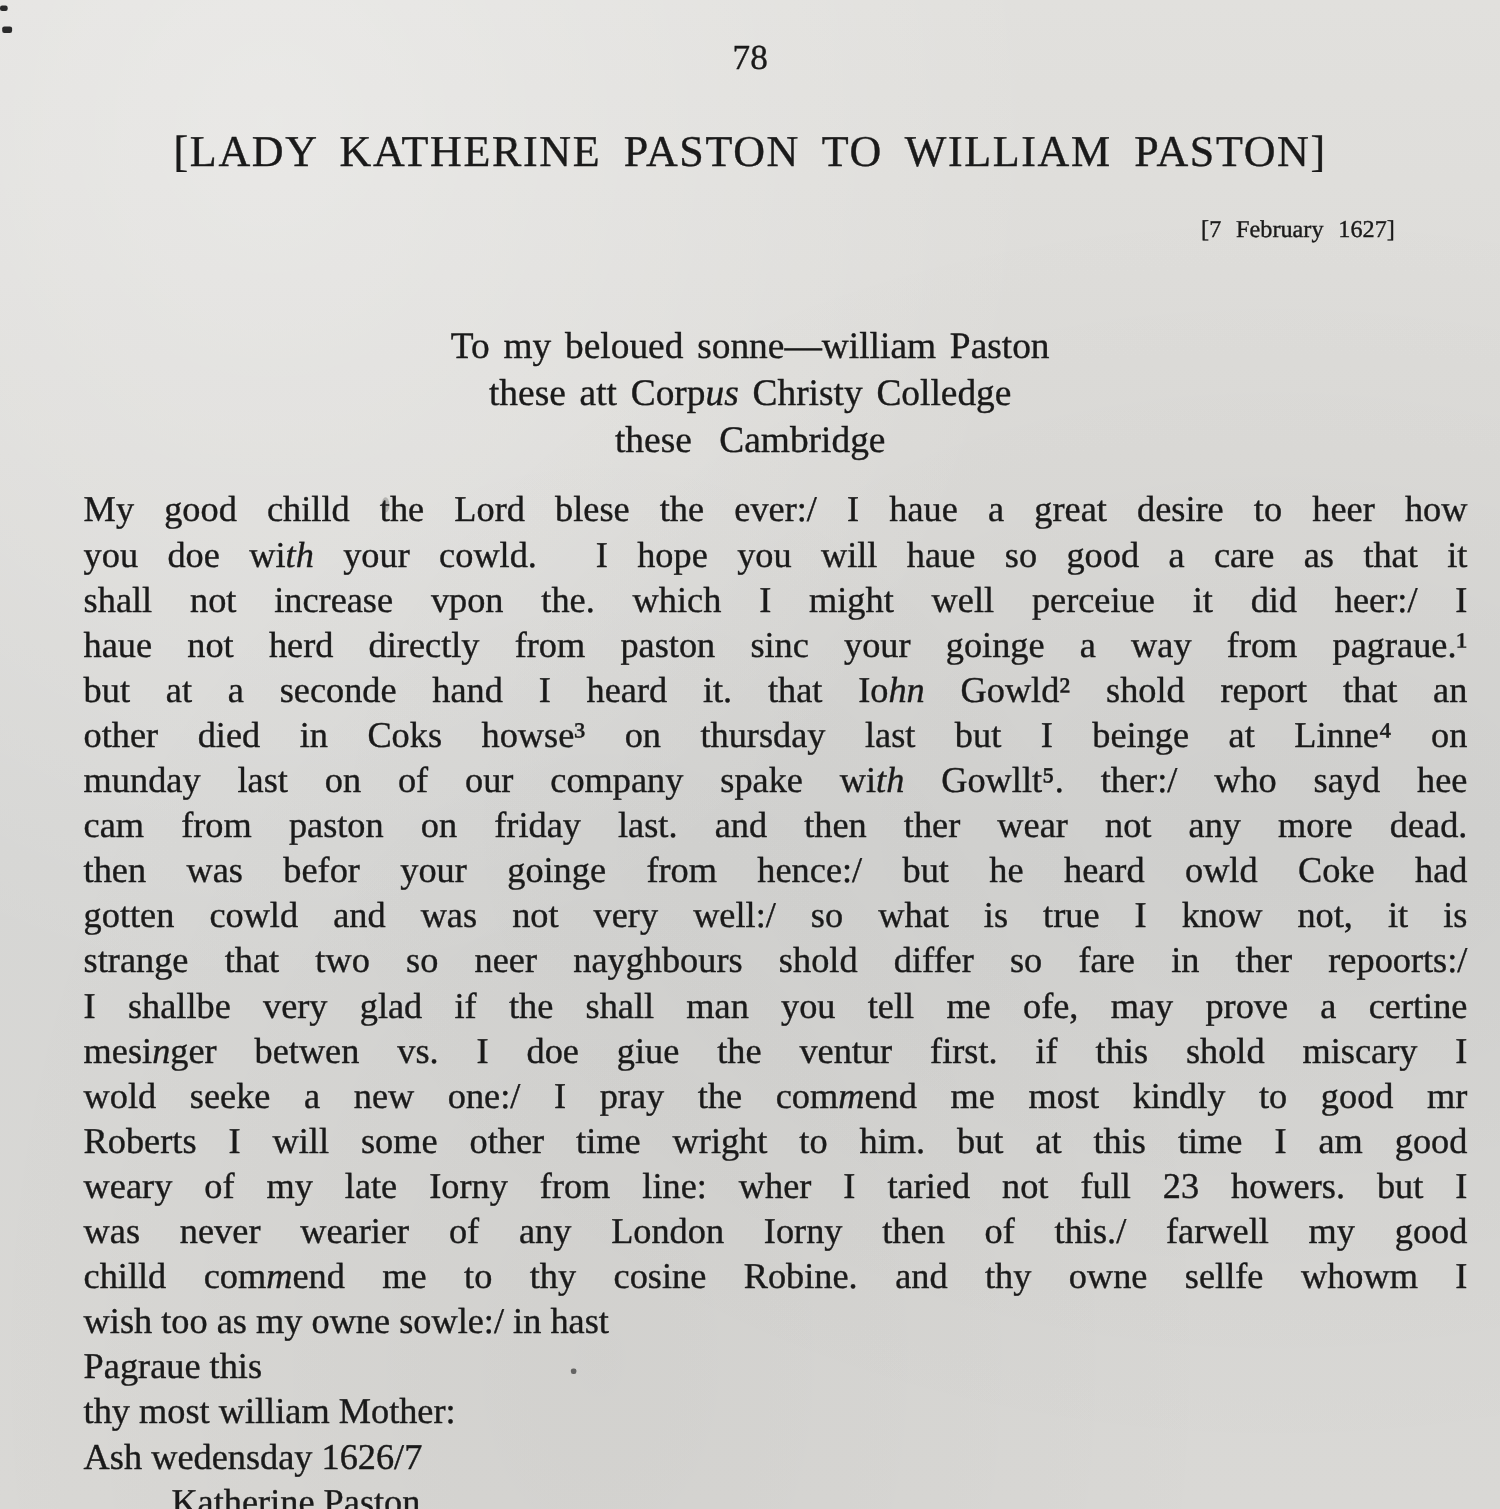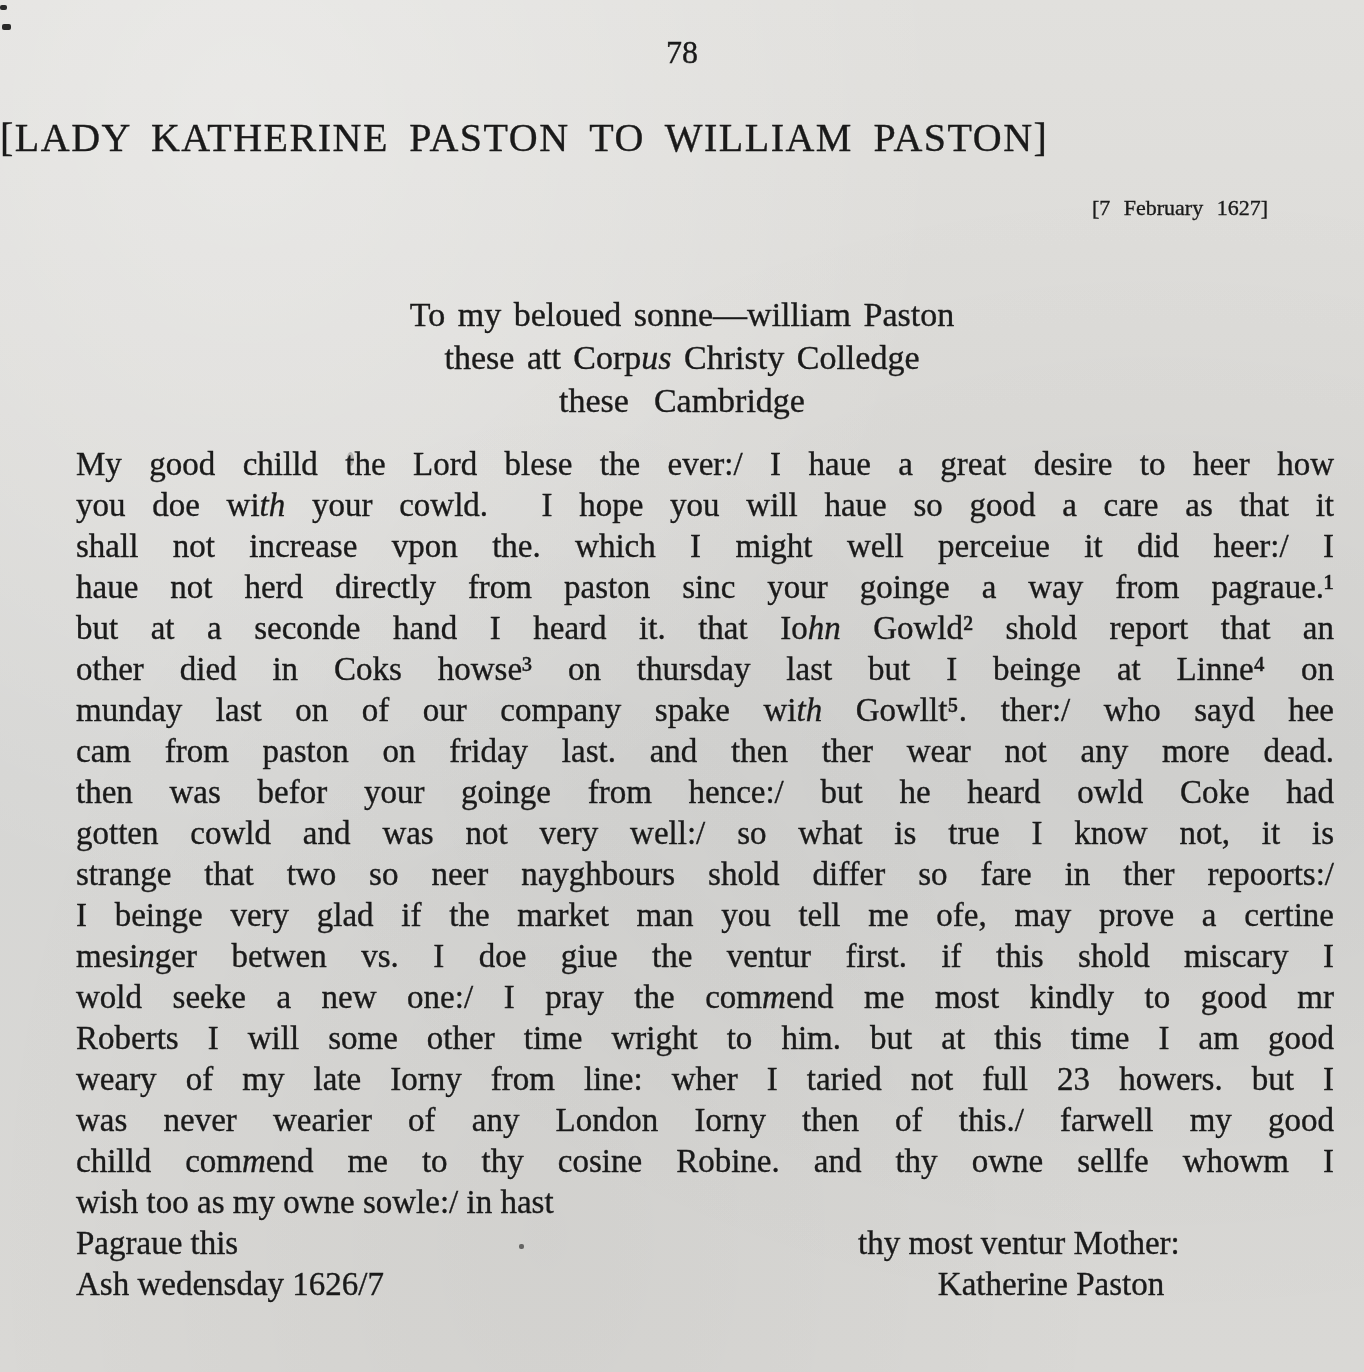--- a/index.html
+++ b/index.html
@@ -20,20 +20,21 @@
     -webkit-text-stroke: 0.35px #1b1b1b;
   }
   .page-number {
     padding-top: 34px;
     text-align: center;
     font-size: 32px;
     line-height: 36px;
   }
   .title {
     margin-top: 44px;
+    text-align: center;
     font-size: 40px;
     line-height: 48px;
     font-weight: normal;
     letter-spacing: 1.5px;
     word-spacing: 9px;
   }
   .date-line {
     margin-top: 26px;
     text-align: right;
     padding-right: 96px;
@@ -61,21 +62,22 @@
     text-justify: inter-word;
     white-space: pre-wrap;
   }
   .jline.last {
     text-align: left;
     text-align-last: left;
   }
   .closing-row {
     display: flex;
     justify-content: space-between;
-    align-items: flex-end;
+    align-items: flex-start;
+    flex-direction: column;
   }
   .closing-right { margin-right: 90px; width: 386px; text-align: left; }
   .closing-right.centered { text-align: center; }
   .speck { position: absolute; background: #2a2a2a; border-radius: 2px; }
   .speck.s1 { left: 0px; top: 5px;  width: 7px;  height: 5px; }
   .speck.s2 { left: 2px; top: 24px; width: 9px;  height: 6px; }
   .speck.s3 { left: 519px; top: 1244px; width: 5px; height: 5px; opacity: .65; }
   .speck.s4 { left: 347px; top: 452px; width: 7px; height: 14px; opacity: .25; border-radius: 50%; }
   i { font-style: italic; }
 </style>
@@ -106,32 +108,32 @@
     <div class="jline">you doe wi<i>th</i> your cowld.&nbsp; I hope you will haue so good a care as that it</div>
     <div class="jline">shall not increase vpon the. which I might well perceiue it did heer:/ I</div>
     <div class="jline">haue not herd directly from paston sinc your goinge a way from pagraue.¹</div>
     <div class="jline">but at a seconde hand I heard it. that Io<i>hn</i> Gowld² shold report that an</div>
     <div class="jline">other died in Coks howse³ on thursday last but I beinge at Linne⁴ on</div>
     <div class="jline">munday last on of our company spake wi<i>th</i> Gowllt⁵. ther:/ who sayd hee</div>
     <div class="jline">cam from paston on friday last. and then ther wear not any more dead.</div>
     <div class="jline">then was befor your goinge from hence:/ but he heard owld Coke had</div>
     <div class="jline">gotten cowld and was not very well:/ so what is true I know not, it is</div>
     <div class="jline">strange that two so neer nayghbours shold differ so fare in ther repoorts:/</div>
-    <div class="jline">I beinge very glad if the market man you tell me ofe, may prove a certine</div>
+    <div class="jline">I shallbe very glad if the shall man you tell me ofe, may prove a certine</div>
     <div class="jline">mesi<i>n</i>ger betwen vs. I doe giue the ventur first. if this shold miscary I</div>
     <div class="jline">wold seeke a new one:/ I pray the com<i>m</i>end me most kindly to good mr</div>
     <div class="jline">Roberts I will some other time wright to him. but at this time I am good</div>
     <div class="jline">weary of my late Iorny from line: wher I taried not full 23 howers. but I</div>
     <div class="jline">was never wearier of any London Iorny then of this./ farwell my good</div>
     <div class="jline">chilld com<i>m</i>end me to thy cosine Robine. and thy owne sellfe whowm I</div>
     <div class="jline last">wish too as my owne sowle:/ in hast</div>
 
     <div class="closing-row">
       <span>Pagraue this</span>
-      <span class="closing-right">thy most ventur Mother:</span>
+      <span class="closing-right">thy most william Mother:</span>
     </div>
     <div class="closing-row">
       <span>Ash wedensday 1626/7</span>
       <span class="closing-right centered">Katherine Paston</span>
     </div>
   </div>
 
 </div>
 
 </body></html>

